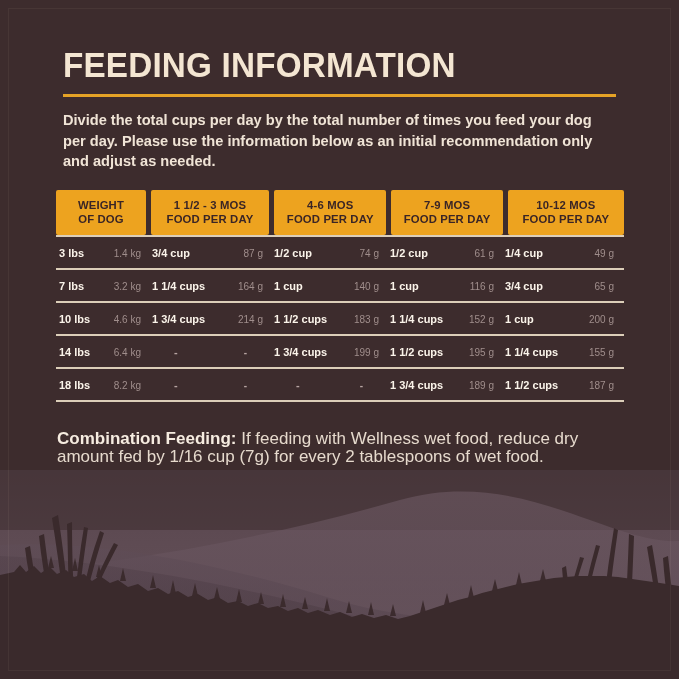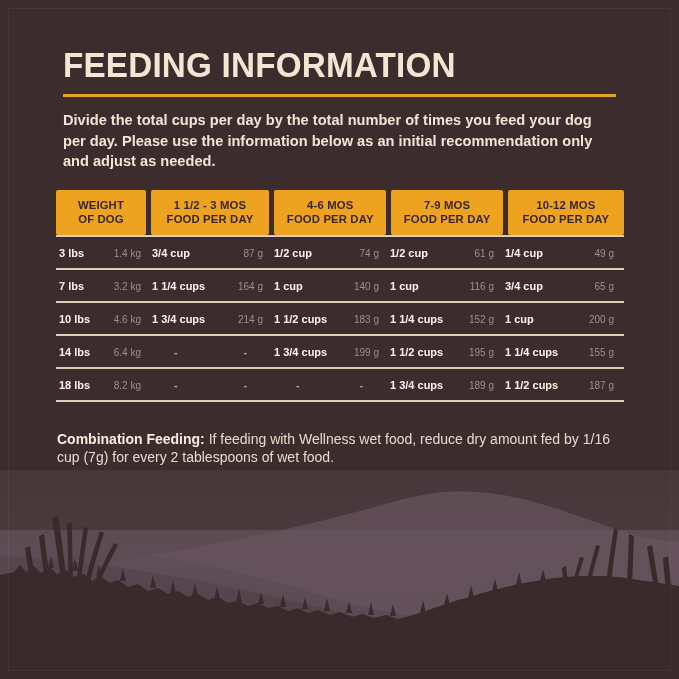--- a/index.html
+++ b/index.html
@@ -74,21 +74,21 @@
   .p{font-size:11px;font-weight:700;color:#fbf4ea;white-space:nowrap;}
   .s{font-size:10px;font-weight:400;color:#a08e8c;white-space:nowrap;}
   .td.dash{justify-content:space-between;}
   .td.dash .p,.td.dash .s{color:#b7a5a2;font-weight:700;}
   .td.dash .p{padding-left:22px;}
   .td.dash .s{padding-right:16px;}
 
   
   .note{
     position:absolute;left:57px;top:430px;width:556px;
-    font-size:14px;line-height:18px;color:#e6dacd;
+    font-size:17px;line-height:18px;color:#e6dacd;
   }
   .note b{color:#f6ece0;font-weight:700;}
 </style>
 </head>
 <body>
 
 <div id="card">
 
   <svg id="scene" viewBox="0 0 679 679" preserveAspectRatio="none" aria-hidden="true">
     <defs>

